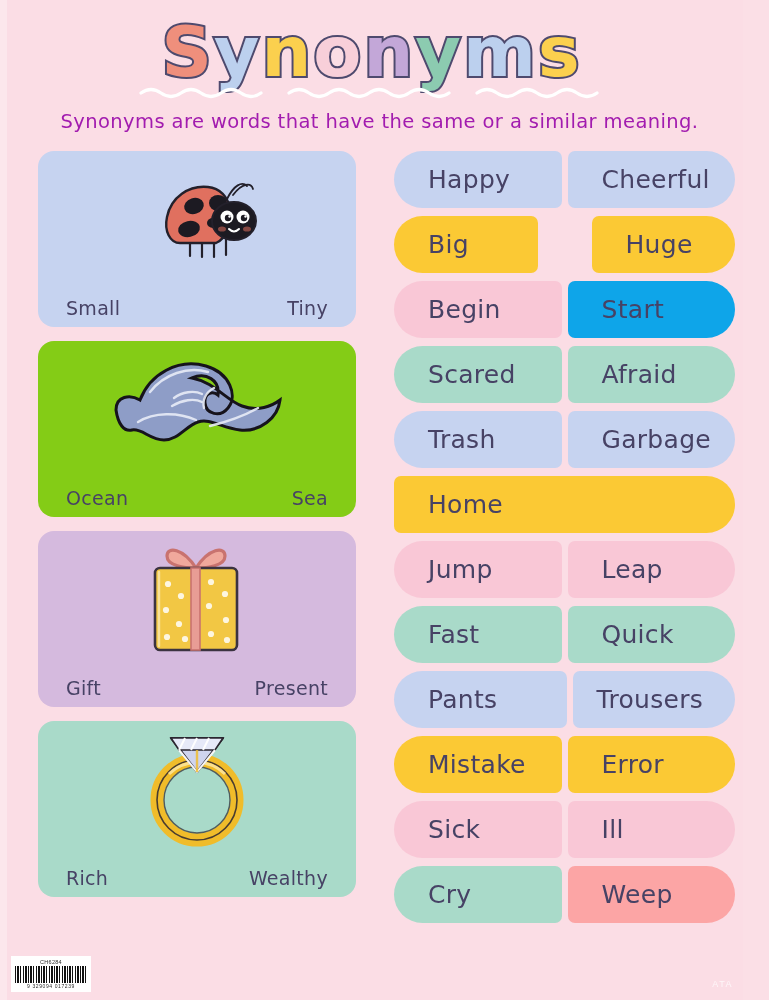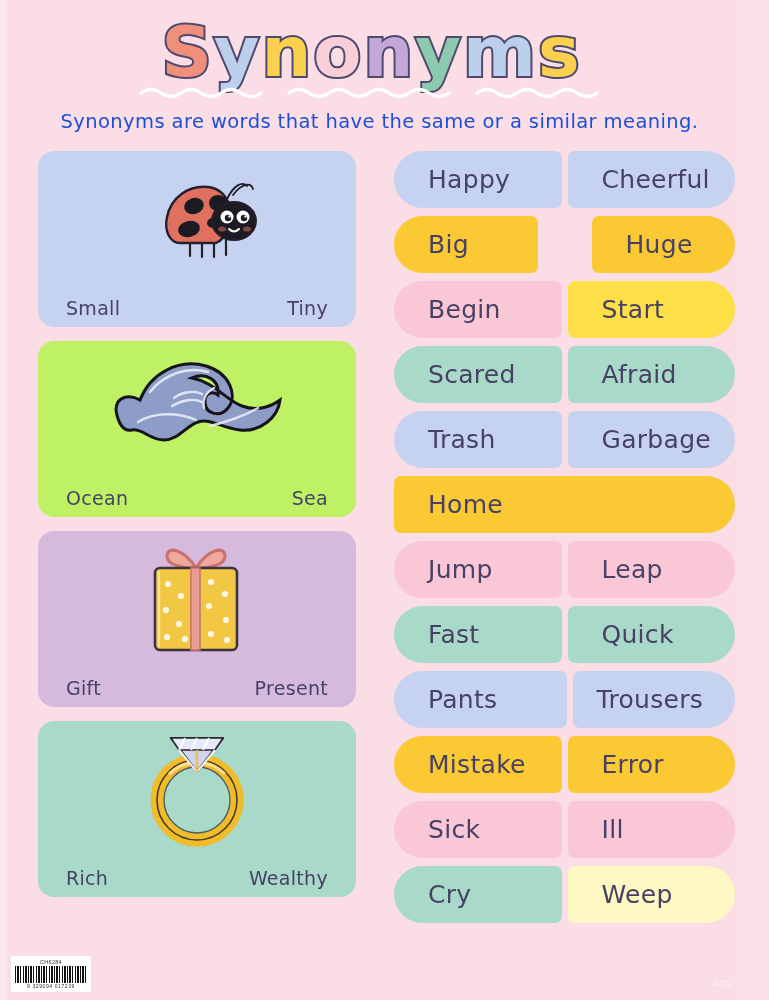--- a/index.html
+++ b/index.html
@@ -57,21 +57,21 @@
   }
   .wave-row svg { display: block; }
 
   .subtitle {
     position: relative;
     z-index: 2;
     text-align: center;
     margin: 10px 0 0 16px;
     font-family: "DejaVu Sans", sans-serif;
     font-size: 19.5px;
-    color: #1d4ed8;
+    color: #a21caf;
     letter-spacing: .4px;
   }
 
   
   .columns {
     position: relative;
     z-index: 2;
     display: flex;
     gap: 38px;
     padding: 18px 34px 0 38px;
@@ -244,21 +244,21 @@
       <ellipse cx="88" cy="70" rx="4" ry="2.6" fill="#e0705f" opacity=".55"></ellipse>
       <ellipse cx="113" cy="70" rx="4" ry="2.6" fill="#e0705f" opacity=".55"></ellipse>
       <path d="M95 70 Q100 75 105 70" stroke="#ffffff" stroke-width="2" fill="none" stroke-linecap="round"></path>
     </svg>
           </div>
           <div class="pic-words">
             <span>Small</span>
             <span>Tiny</span>
           </div>
         </div>
-        <div class="pic-card" style="background: #bef264;">
+        <div class="pic-card" style="background: #84cc16;">
           <div class="pic-art">
     <svg width="190" height="118" viewBox="0 0 190 118">
       <path d="M14 62 C14 48 28 46 38 52 C48 26 76 10 104 18 C128 25 136 48 126 60
                C118 70 104 66 103 55 C102 46 110 42 116 47
                C118 32 104 24 90 30 C112 34 124 52 140 58
                C156 64 170 58 178 52 C176 70 158 84 138 82
                C120 80 108 70 96 74 C84 78 76 92 62 92
                C48 92 40 80 30 82 C22 84 16 76 14 62 Z" fill="#8e9dc7" stroke="#16131b" stroke-width="3"></path>
       <g fill="none" stroke="#e8ecf7" stroke-width="2.4" stroke-linecap="round" opacity=".9">
         <path d="M48 44 C62 26 86 18 106 24"></path>
@@ -335,21 +335,21 @@
         <div class="pair-row">
           <div class="pair-half left" style="background: rgb(198, 211, 240);">Happy</div>
           <div class="pair-half right" style="background: rgb(198, 211, 240);">Cheerful</div>
         </div>
         <div class="pair-row">
           <div class="pair-half left" style="background: rgb(251, 201, 52);">Big</div>
           <div class="pair-half right" style="background: rgb(251, 201, 52); margin-left: 48px;">Huge</div>
         </div>
         <div class="pair-row">
           <div class="pair-half left" style="background: rgb(249, 199, 214);">Begin</div>
-          <div class="pair-half right" style="background: #fde047;">Start</div>
+          <div class="pair-half right" style="background: #0ea5e9;">Start</div>
         </div>
         <div class="pair-row">
           <div class="pair-half left" style="background: rgb(169, 218, 201);">Scared</div>
           <div class="pair-half right" style="background: rgb(169, 218, 201);">Afraid</div>
         </div>
         <div class="pair-row">
           <div class="pair-half left" style="background: rgb(198, 211, 240);">Trash</div>
           <div class="pair-half right" style="background: rgb(198, 211, 240);">Garbage</div>
         </div>
         <div class="pair-row">
@@ -370,21 +370,21 @@
         <div class="pair-row">
           <div class="pair-half left" style="background: rgb(251, 201, 52);">Mistake</div>
           <div class="pair-half right" style="background: rgb(251, 201, 52);">Error</div>
         </div>
         <div class="pair-row">
           <div class="pair-half left" style="background: rgb(249, 199, 214);">Sick</div>
           <div class="pair-half right" style="background: rgb(249, 199, 214);">Ill</div>
         </div>
         <div class="pair-row">
           <div class="pair-half left" style="background: rgb(169, 218, 201);">Cry</div>
-          <div class="pair-half right" style="background: #fef9c3;">Weep</div>
+          <div class="pair-half right" style="background: #fca5a5;">Weep</div>
         </div>
       </div>
 
   </div>
 
   <div class="barcode-box">
     <div class="barcode-code">CH6284</div>
     <div class="barcode-bars"></div>
     <div class="barcode-digits">9 329094 017239</div>
   </div>

